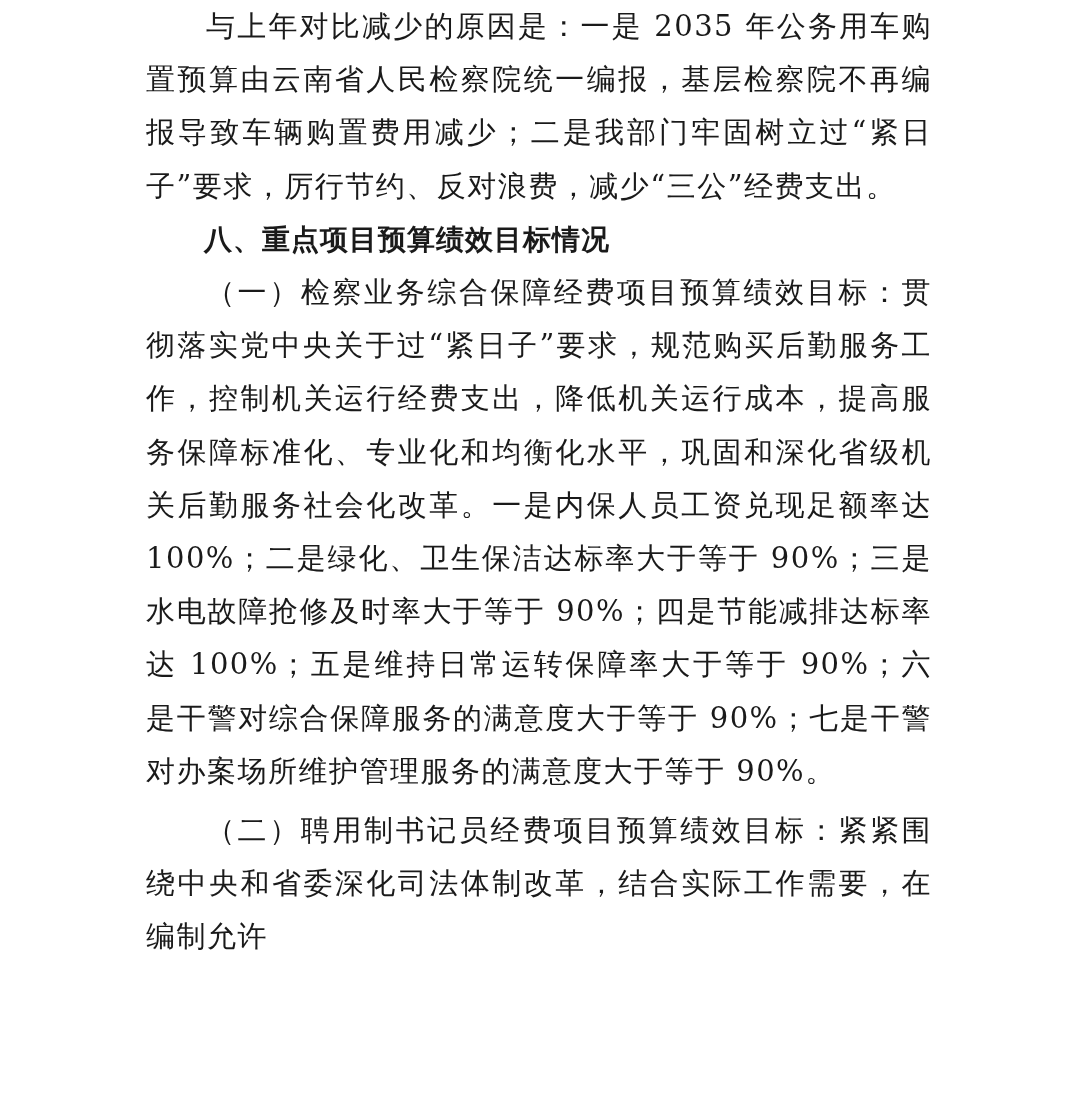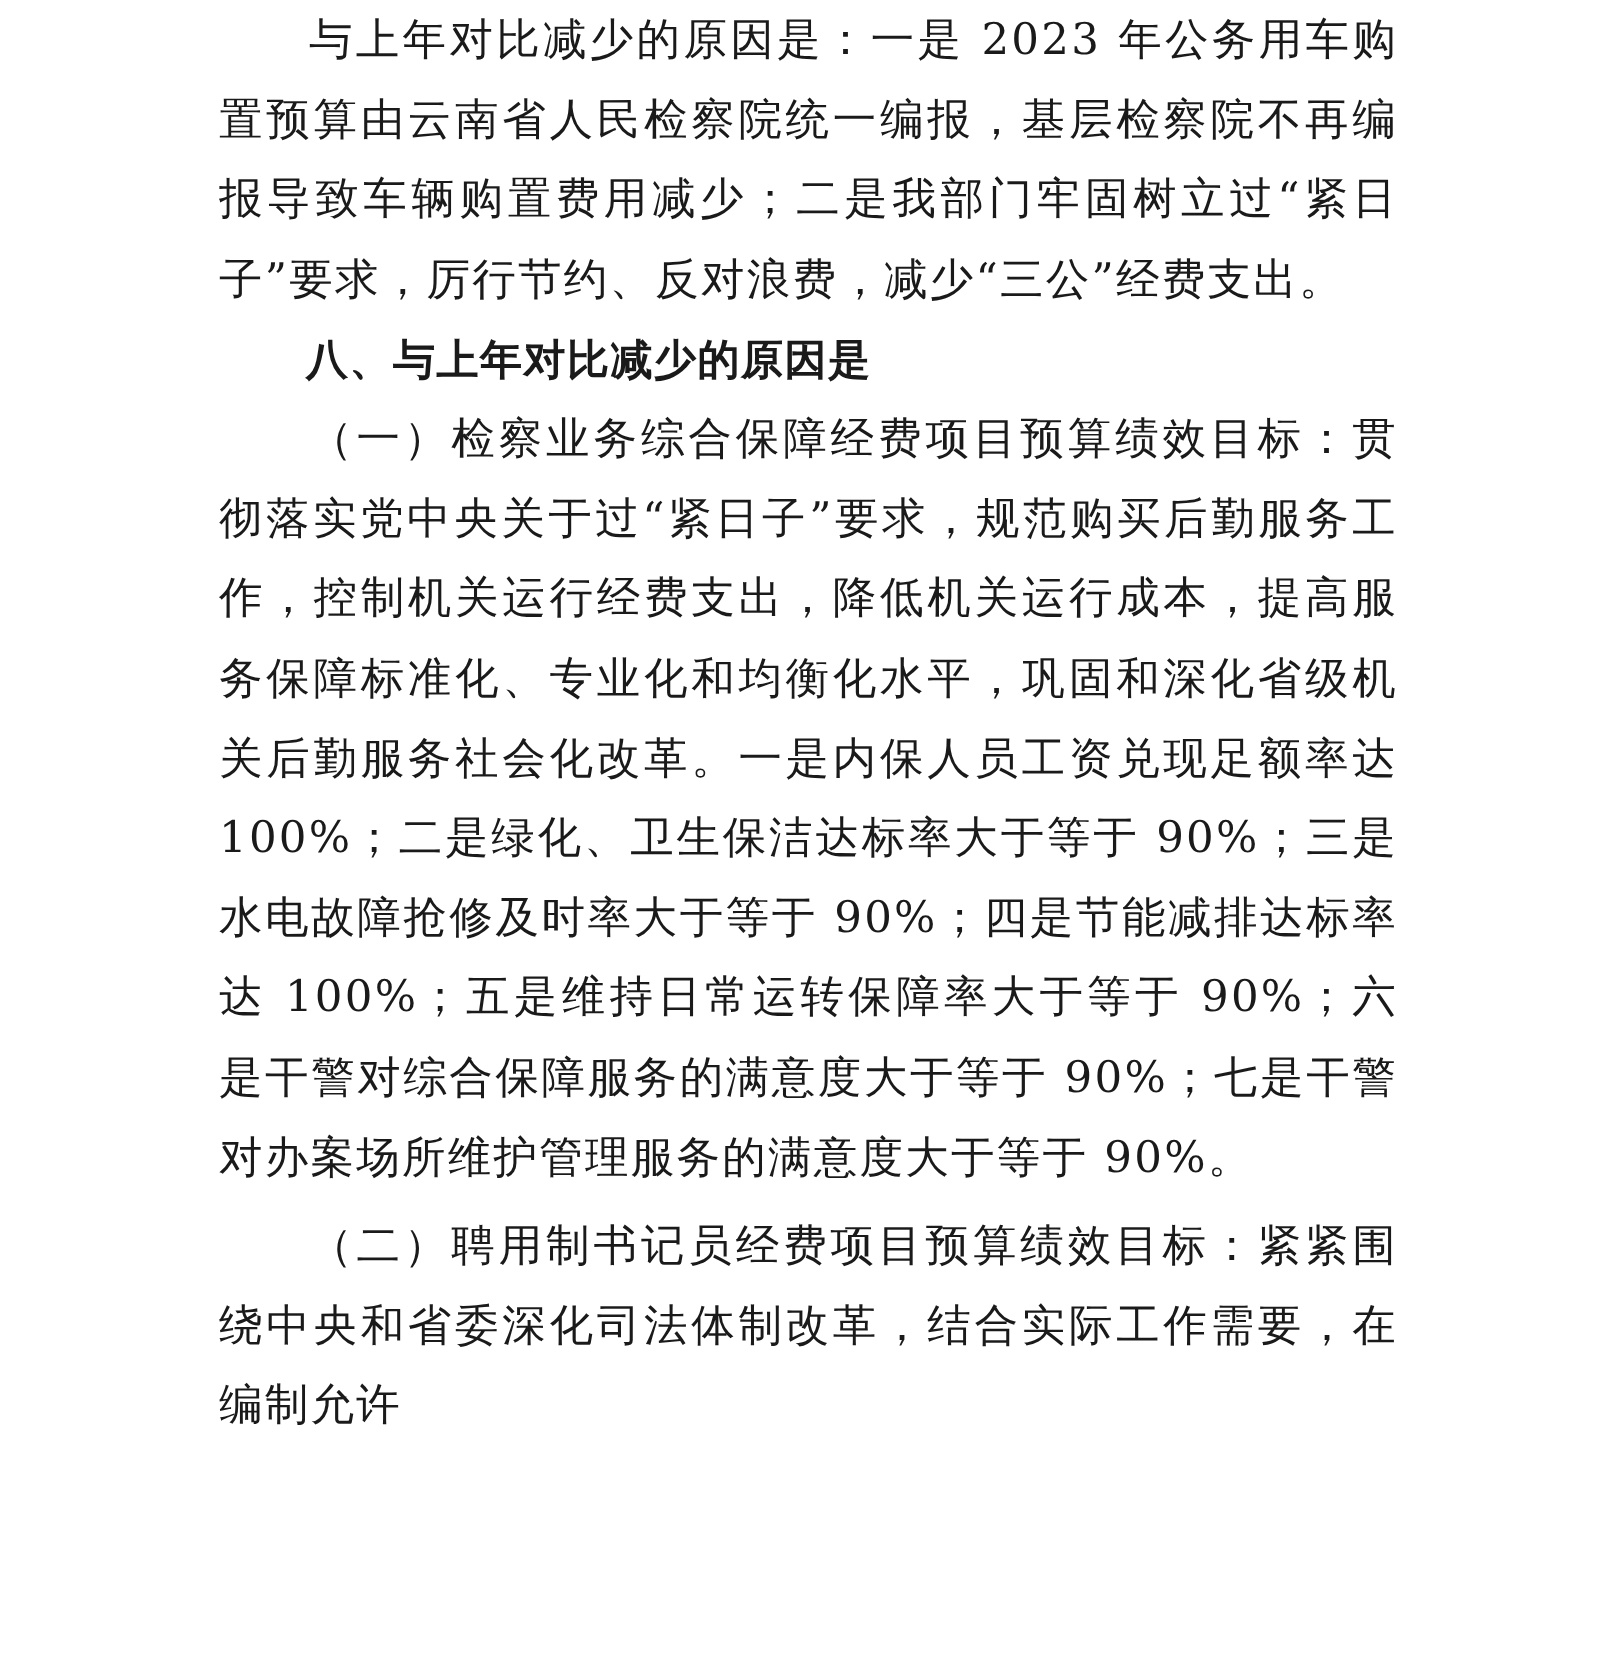--- a/index.html
+++ b/index.html
@@ -41,21 +41,21 @@
     letter-spacing: 1px;
   }
   .para.spaced-lg { margin-top: 6px; }
 </style>
 </head>
 <body>
 
 <div class="page">
 
 
-  <p class="para indent">与上年对比减少的原因是：一是 2023 年公务用车购置预算由云南省人民检察院统一编报，基层检察院不再编报导致车辆购置费用减少；二是我部门牢固树立过“紧日子”要求，厉行节约、反对浪费，减少“三公”经费支出。</p>
+  <p class="para indent">与上年对比减少的原因是：一是 2035 年公务用车购置预算由云南省人民检察院统一编报，基层检察院不再编报导致车辆购置费用减少；二是我部门牢固树立过“紧日子”要求，厉行节约、反对浪费，减少“三公”经费支出。</p>
 
-  <h2 class="heading">八、与上年对比减少的原因是</h2>
+  <h2 class="heading">八、重点项目预算绩效目标情况</h2>
 
   <p class="para indent">（一）检察业务综合保障经费项目预算绩效目标：贯彻落实党中央关于过“紧日子”要求，规范购买后勤服务工作，控制机关运行经费支出，降低机关运行成本，提高服务保障标准化、专业化和均衡化水平，巩固和深化省级机关后勤服务社会化改革。一是内保人员工资兑现足额率达 100%；二是绿化、卫生保洁达标率大于等于 90%；三是水电故障抢修及时率大于等于 90%；四是节能减排达标率达 100%；五是维持日常运转保障率大于等于 90%；六是干警对综合保障服务的满意度大于等于 90%；七是干警对办案场所维护管理服务的满意度大于等于 90%。</p>
 
   <p class="para indent spaced-lg">（二）聘用制书记员经费项目预算绩效目标：紧紧围绕中央和省委深化司法体制改革，结合实际工作需要，在编制允许</p>
 
 </div>
 
 </body></html>

